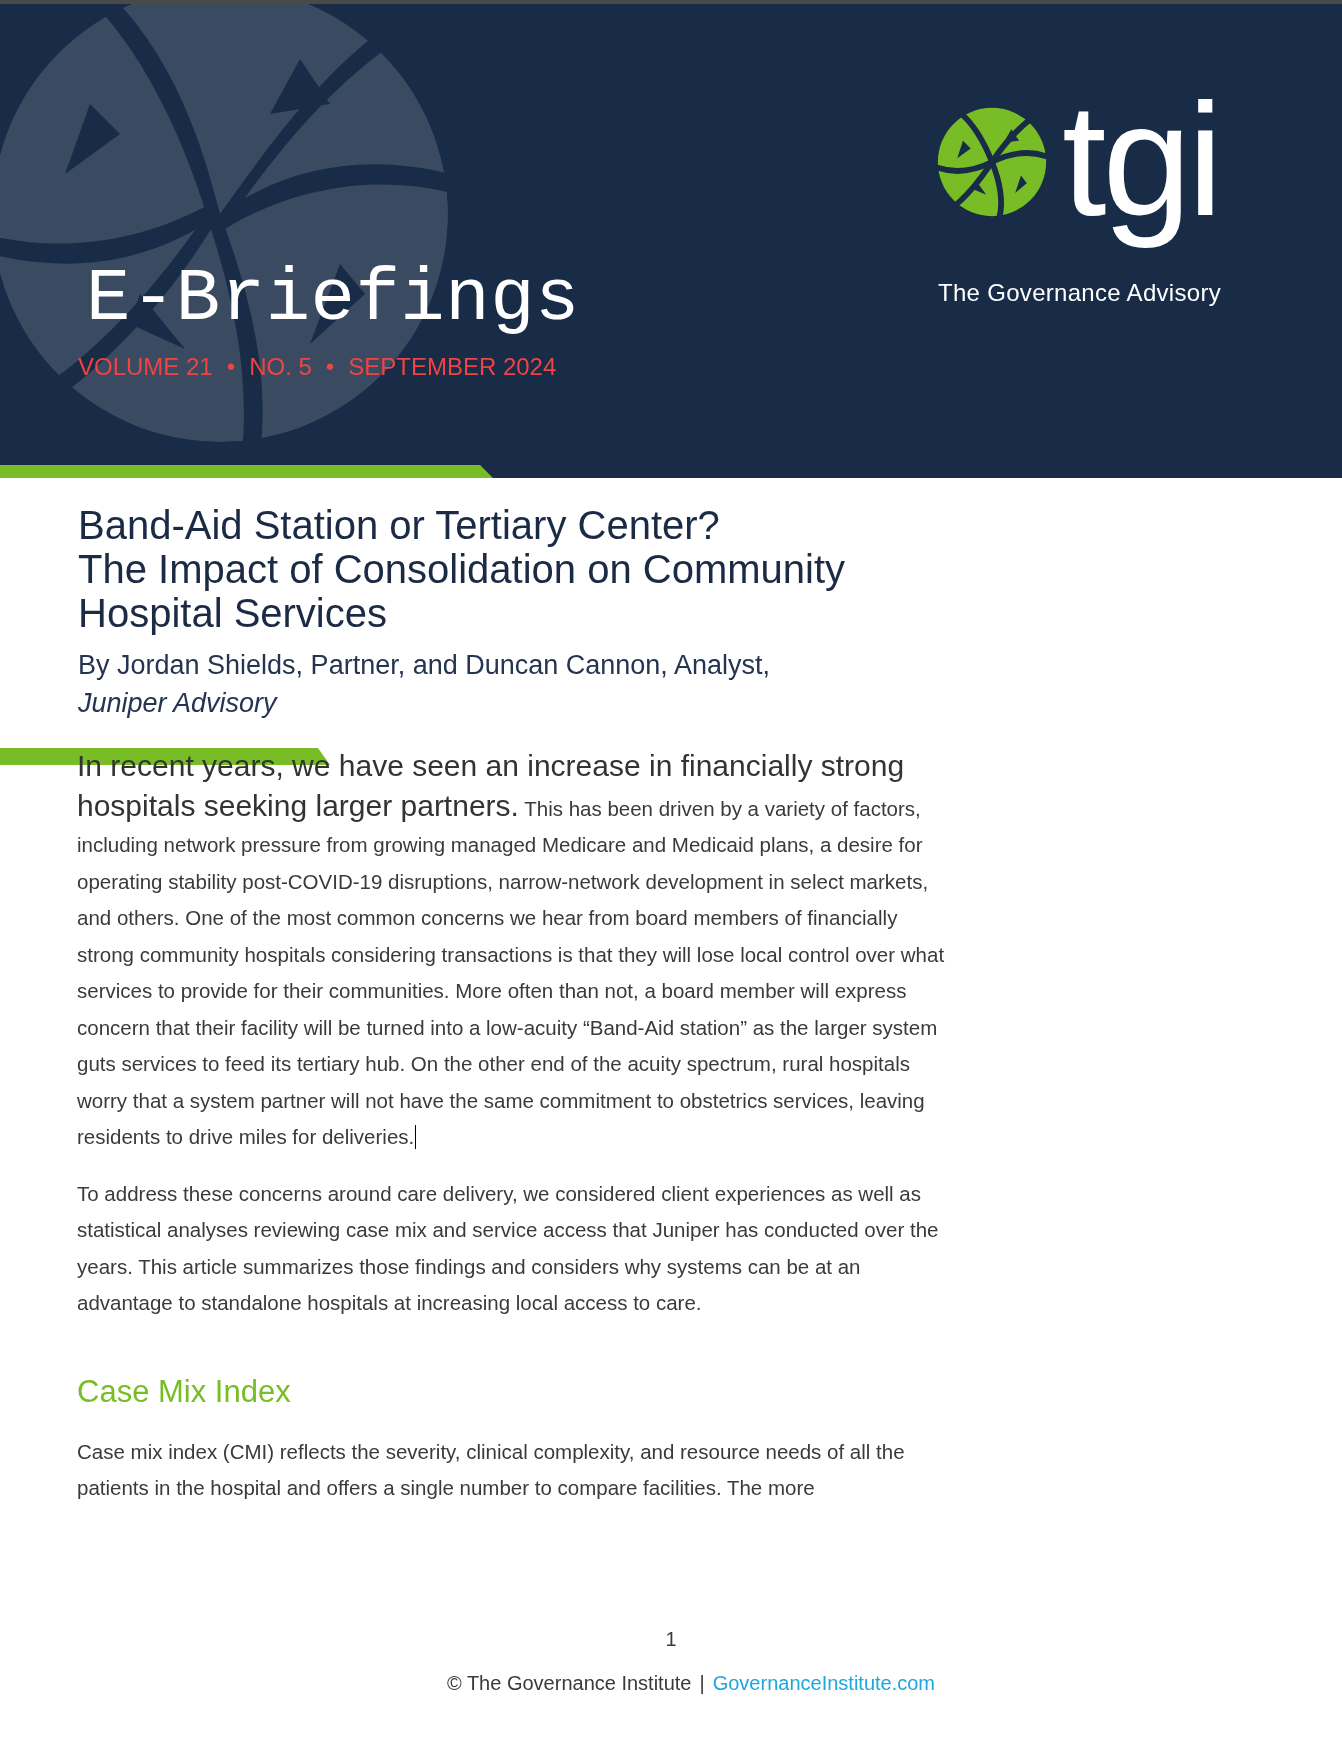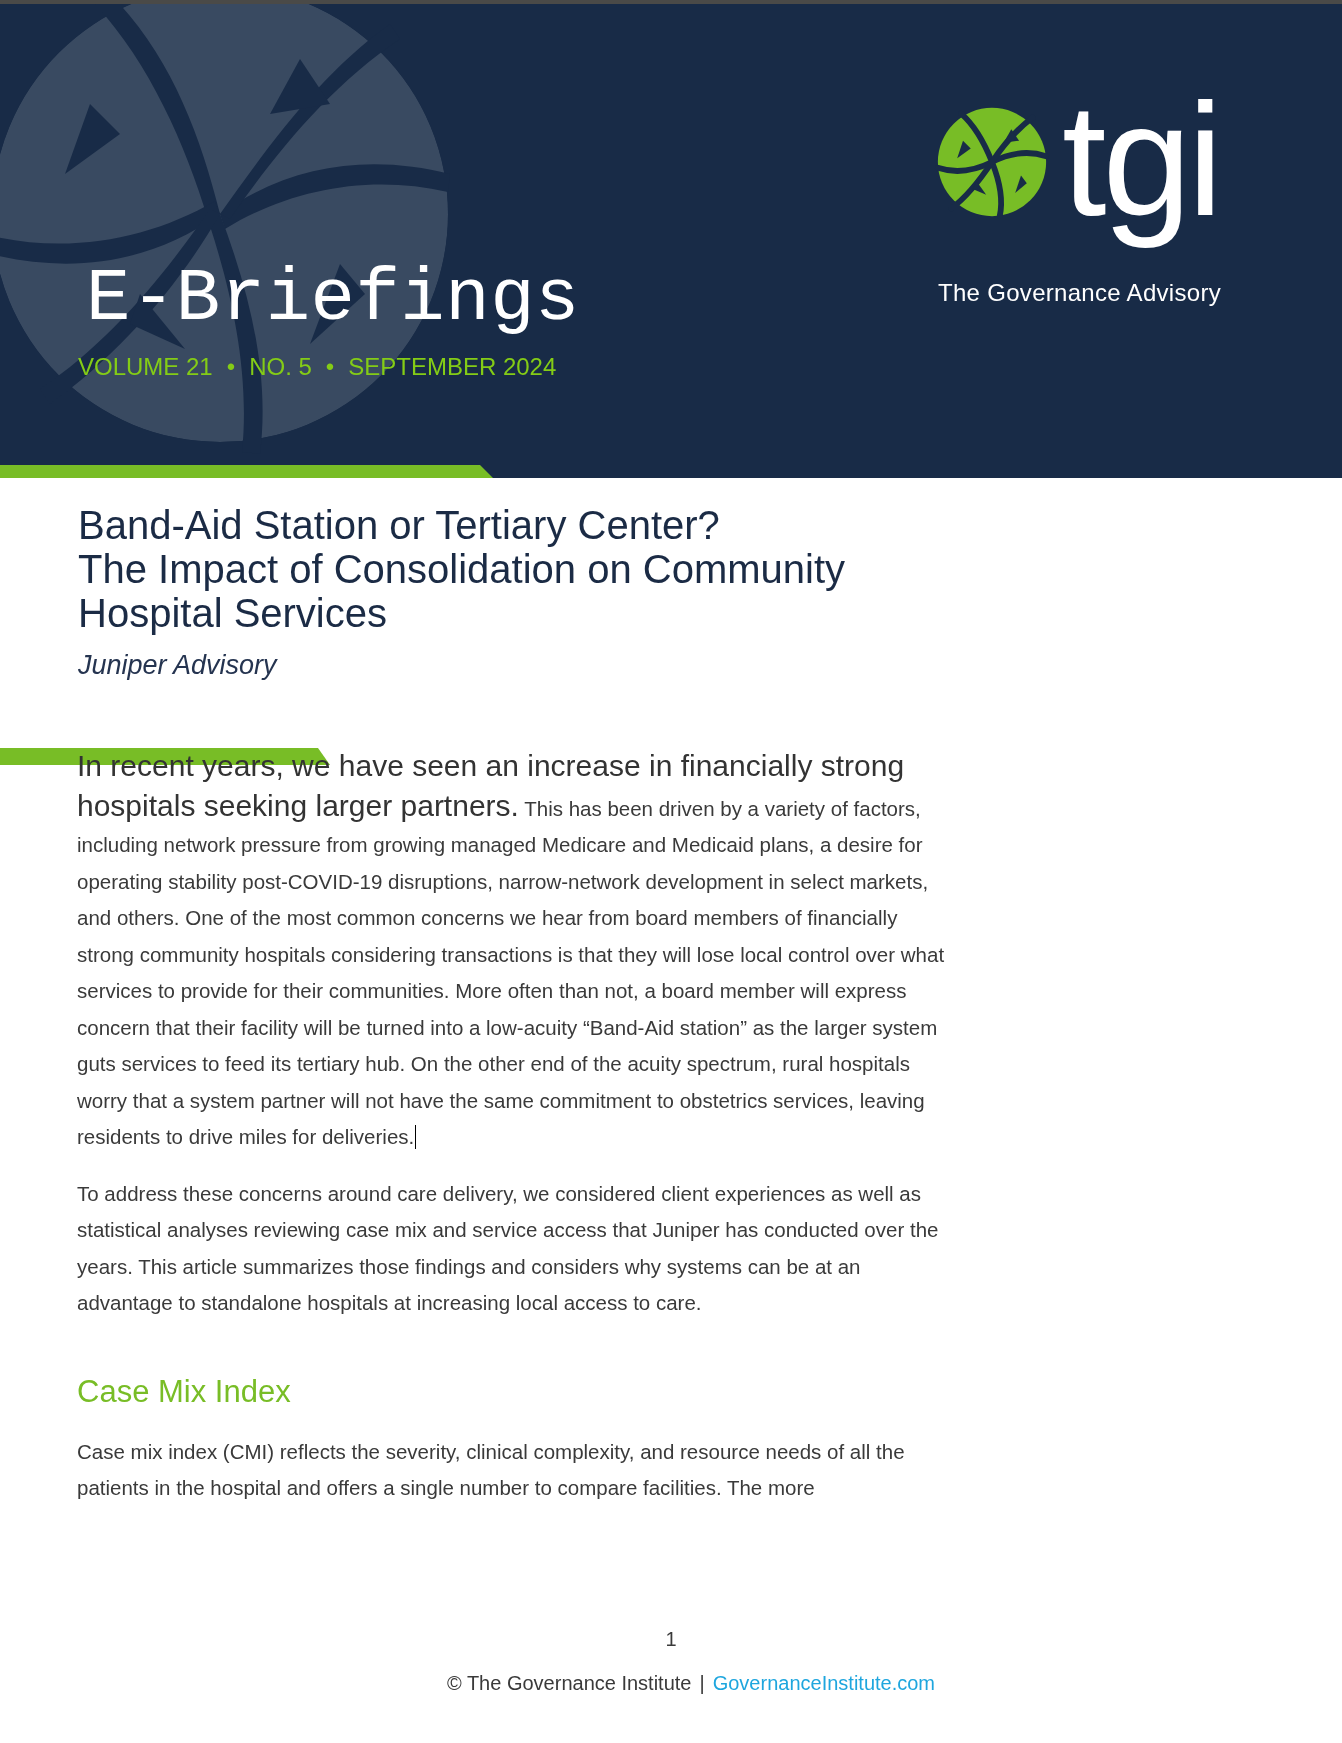--- a/index.html
+++ b/index.html
@@ -19,21 +19,21 @@
     background: #78bd26;
     clip-path: polygon(0 0, 480px 0, 497px 17px, 0 17px);
   }
   .eb-title {
     position: absolute; left: 78px; top: 242px;
     font-size: 74px; line-height: 90px; color: #ffffff; letter-spacing: 0.5px;
     font-weight: normal; margin: 8px; font-family: Liberation Mono, monospace;
   }
   .issue-line {
     position: absolute; left: 78px; top: 348px;
-    font-size: 24px; line-height: 30px; color: #84cc16; white-space: pre; text-align: right;
+    font-size: 24px; line-height: 30px; color: #ef4444; white-space: pre; text-align: right;
   }
   .issue-line .dot { margin: 0 14px; }
   .logo { position: absolute; left: 930px; top: 96px; width: 320px; height: 210px; }
   .logo-mark { position: absolute; left: 4px; top: 4px; width: 116px; height: 116px; }
   .logo-word {
     position: absolute; left: 132px; top: -40px;
     font-size: 160px; line-height: 200px; color: #ffffff; letter-spacing: -4px;
   }
   .logo-sub {
     position: absolute; left: 8px; top: 178px;
@@ -134,20 +134,21 @@
   <div class="green-stripe-top"></div>
 </header>
 
 <h2 class="article-title">
   <span>Band-Aid Station or Tertiary Center?</span>
   <span>The Impact of Consolidation on Community</span>
   <span>Hospital Services</span>
 </h2>
 
 <div class="byline">
+  <span>By Jordan Shields, Partner, and Duncan Cannon, Analyst,</span>
   <span class="org">Juniper Advisory</span>
 </div>
 
 <div class="green-stripe-mid"></div>
 
 <main class="content">
   <p class="lead-p"><span class="lead-strong">In recent years, we have seen an increase in financially strong hospitals seeking larger partners.</span><span> This has been driven by a variety of factors, including network pressure from growing managed Medicare and Medicaid plans, a desire for operating stability post-COVID-19 disruptions, narrow-network development in select markets, and others. One of the most common concerns we hear from board members of financially strong community hospitals considering transactions is that they will lose local control over what services to provide for their communities. More often than not, a board member will express concern that their facility will be turned into a low-acuity “Band-Aid station” as the larger system guts services to feed its tertiary hub. On the other end of the acuity spectrum, rural hospitals worry that a system partner will not have the same commitment to obstetrics services, leaving residents to drive miles for deliveries.</span><span class="cursor"></span></p>
 
   <p class="body-p">To address these concerns around care delivery, we considered client experiences as well as statistical analyses reviewing case mix and service access that Juniper has conducted over the years. This article summarizes those findings and considers why systems can be at an advantage to standalone hospitals at increasing local access to care.</p>
 

